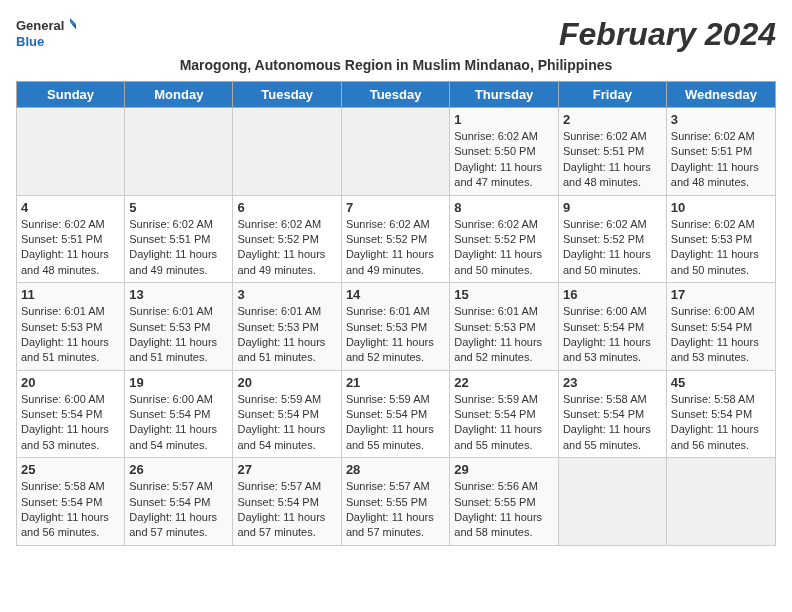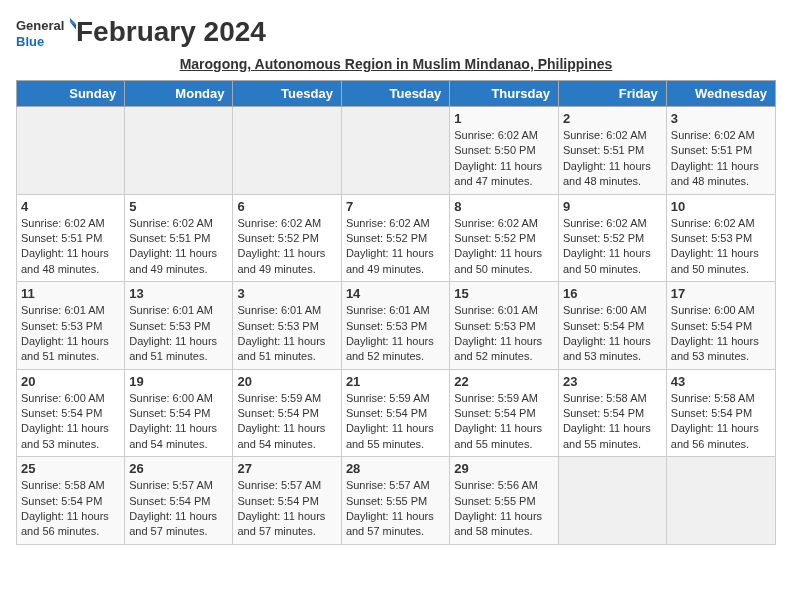--- a/index.html
+++ b/index.html
@@ -6,50 +6,51 @@
     body {
       font-family: Arial, sans-serif;
       background: #fff;
       width: 792px;
       min-height: 612px;
       padding: 16px;
     }
     .header-logo {
       display: flex;
       align-items: flex-start;
+      justify-content: space-between;
       margin-bottom: 4px;
     }
     .logo {
       display: flex;
       align-items: center;
     }
     .month-title {
-      font-size: 28px;
+      font-size: 32px;
       font-weight: bold;
       color: #333;
       text-align: right;
+      font-style: italic;
     }
     .subtitle {
       text-align: center;
       font-size: 14px;
       color: #333;
       font-weight: bold;
       margin-bottom: 8px;
-      text-decoration: underline;
     }
     .calendar {
       width: 100%;
       border-collapse: collapse;
       font-size: 11px;
     }
     .calendar thead th {
       background: #2979c5;
       color: #fff;
       padding: 5px 8px;
-      text-align: right;
+      text-align: center;
       font-size: 13px;
       font-weight: bold;
       border: 1px solid #aaa;
     }
     .calendar tbody td {
       border: 1px solid #ccc;
       vertical-align: top;
       padding: 4px;
       width: 110px;
       min-height: 90px;
@@ -203,21 +204,21 @@
         </td>
         <td>
           <div class="day-number">22</div>
           <div class="day-info">Sunrise: 5:59 AM<br>Sunset: 5:54 PM<br>Daylight: 11 hours and 55 minutes.</div>
         </td>
         <td>
           <div class="day-number">23</div>
           <div class="day-info">Sunrise: 5:58 AM<br>Sunset: 5:54 PM<br>Daylight: 11 hours and 55 minutes.</div>
         </td>
         <td>
-          <div class="day-number">43</div>
+          <div class="day-number">45</div>
           <div class="day-info">Sunrise: 5:58 AM<br>Sunset: 5:54 PM<br>Daylight: 11 hours and 56 minutes.</div>
         </td>
       </tr>
       <tr>
         <td>
           <div class="day-number">25</div>
           <div class="day-info">Sunrise: 5:58 AM<br>Sunset: 5:54 PM<br>Daylight: 11 hours and 56 minutes.</div>
         </td>
         <td>
           <div class="day-number">26</div>

